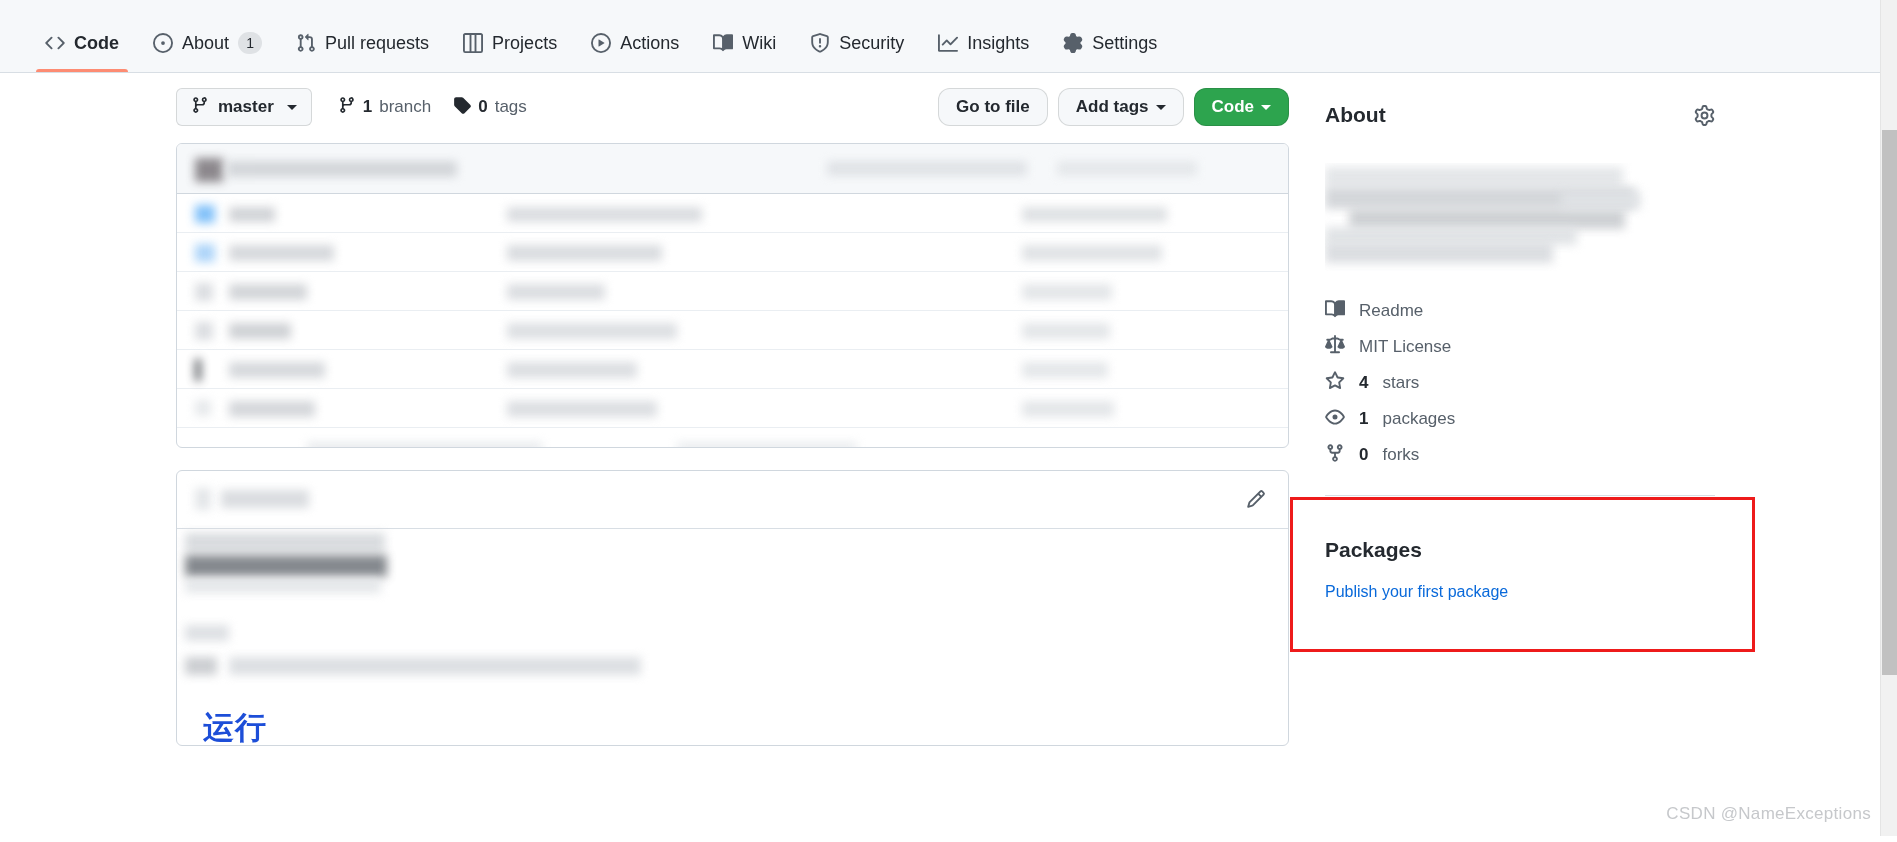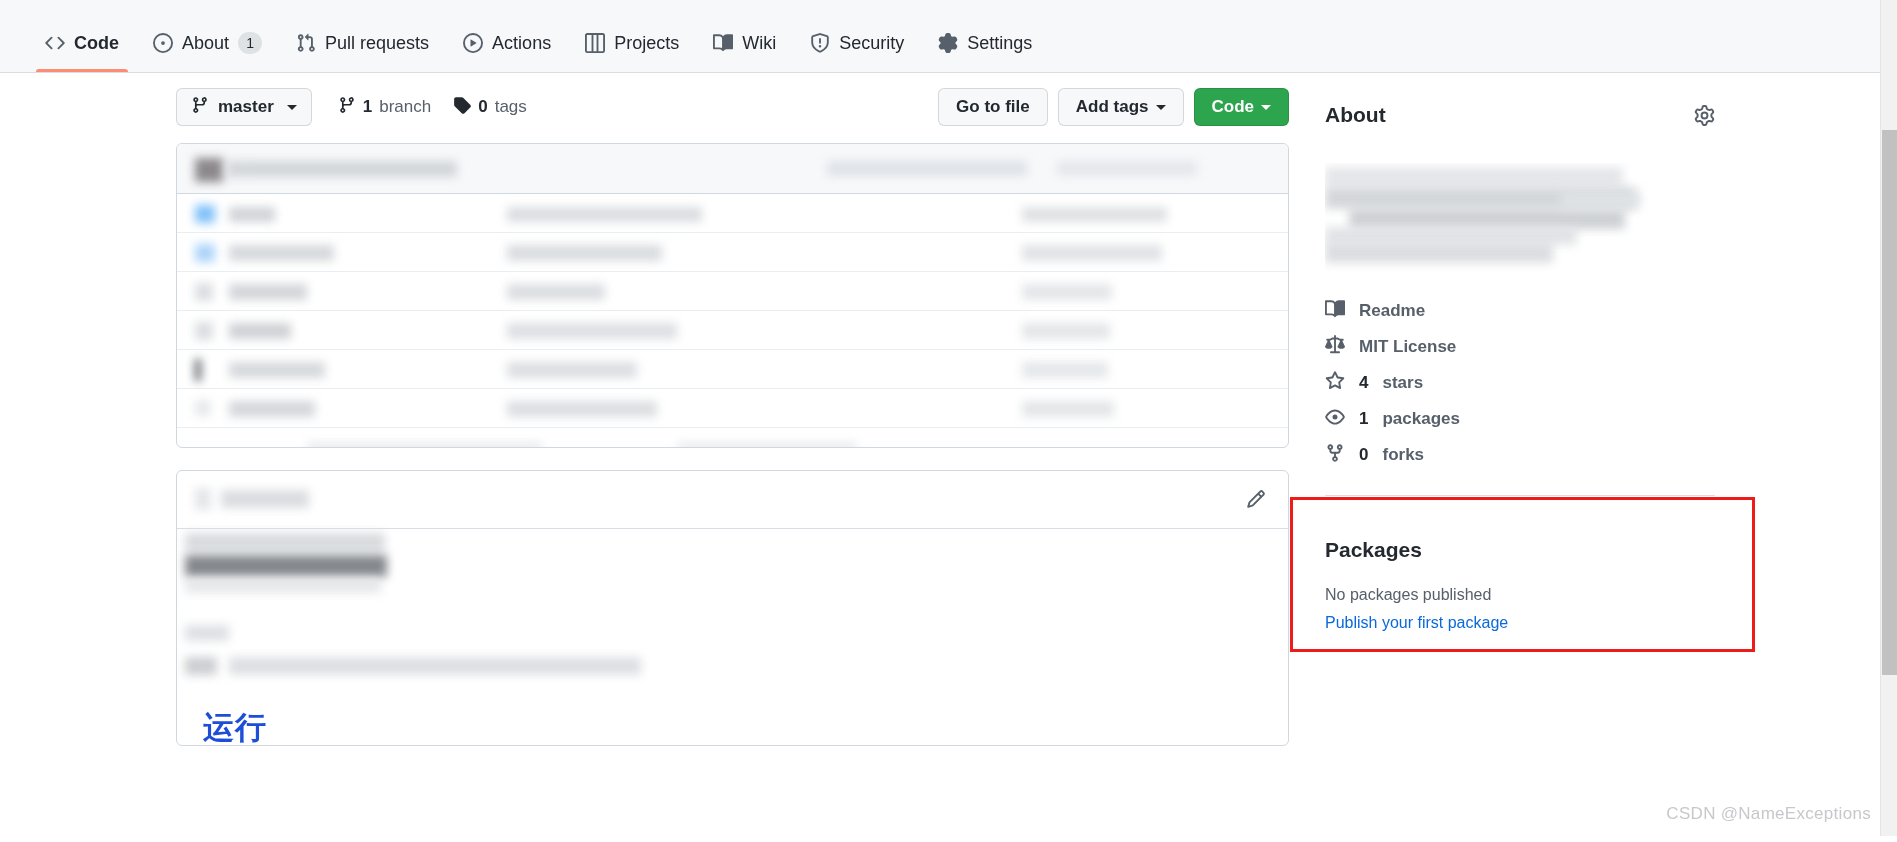--- a/index.html
+++ b/index.html
@@ -149,21 +149,21 @@
     align-items: center;
     gap: 10px;
   }
   .btn {
     display: inline-flex;
     align-items: center;
     gap: 7px;
     height: 38px;
     padding: 12px 17px;
     border: 1px solid rgba(27,31,36,0.15);
-    border-radius: 6px;
+    border-radius: 12px;
     background: #f6f8fa;
     font-size: 17px;
     font-weight: 600;
     color: #24292f;
     cursor: pointer;
     white-space: nowrap;
   }
   .btn .caret {
     width: 0; height: 0;
     border-left: 5px solid transparent;
@@ -277,21 +277,21 @@
     display: flex;
     align-items: center;
     gap: 14px;
     height: 36px;
     font-size: 17px;
     color: #57606a;
     cursor: pointer;
   }
   .meta-row .nav-icon { color: #57606a; width: 20px; }
   .meta-row b { color: #24292f; font-weight: 600; }
-  .meta-row .lnk { color: #57606a; font-weight: bold; }
+  .meta-row .lnk { color: #57606a; }
 
   .side-sub {
     font-size: 16px;
     color: #57606a;
     margin-top: 20px;
     line-height: 1.5;
   }
   .side-link {
     display: block;
     font-size: 16px;
@@ -372,48 +372,56 @@
           <span class="nav-icon">
             <svg width="20" height="20" viewBox="0 0 16 16" fill="currentColor">
               <path d="M7.177 3.073L9.573.677A.25.25 0 0110 .854v4.792a.25.25 0 01-.427.177L7.177 3.427a.25.25 0 010-.354zM3.75 2.5a.75.75 0 100 1.5.75.75 0 000-1.5zm-2.25.75a2.25 2.25 0 113 2.122v5.256a2.251 2.251 0 11-1.5 0V5.372A2.25 2.25 0 011.5 3.25zM11 2.5h-1V4h1a1 1 0 011 1v5.628a2.251 2.251 0 101.5 0V5A2.5 2.5 0 0011 2.5zm1 10.25a.75.75 0 111.5 0 .75.75 0 01-1.5 0zM3.75 12a.75.75 0 100 1.5.75.75 0 000-1.5z"></path>
             </svg>
           </span>
           <span>Pull requests</span>
         </div>
         <div class="nav-tab">
           <span class="nav-icon">
             <svg width="20" height="20" viewBox="0 0 16 16" fill="currentColor">
+              <path d="M1.75 0h12.5C15.216 0 16 .784 16 1.75v12.5A1.75 1.75 0 0114.25 16H1.75A1.75 1.75 0 010 14.25V1.75C0 .784.784 0 1.75 0zM1.5 1.75v12.5c0 .138.112.25.25.25h3.5v-13h-3.5a.25.25 0 00-.25.25zm12.75 12.75a.25.25 0 00.25-.25V1.75a.25.25 0 00-.25-.25h-3.5v13h3.5zm-5-13h-2.5v13h2.5v-13z"></path>
+            </svg>
+          </span>
+          <span>Projects</span>
+        </div>
+        <div class="nav-tab">
+          <span class="nav-icon">
+            <svg width="20" height="20" viewBox="0 0 16 16" fill="currentColor">
               <path d="M8 0a8 8 0 110 16A8 8 0 018 0zM1.5 8a6.5 6.5 0 1013 0 6.5 6.5 0 00-13 0zm4.879-2.773l4.264 2.559a.25.25 0 010 .428l-4.264 2.559A.25.25 0 016 10.559V5.442a.25.25 0 01.379-.215z"></path>
             </svg>
           </span>
           <span>Actions</span>
         </div>
         <div class="nav-tab">
           <span class="nav-icon">
             <svg width="20" height="20" viewBox="0 0 16 16" fill="currentColor">
-              <path d="M1.75 0h12.5C15.216 0 16 .784 16 1.75v12.5A1.75 1.75 0 0114.25 16H1.75A1.75 1.75 0 010 14.25V1.75C0 .784.784 0 1.75 0zM1.5 1.75v12.5c0 .138.112.25.25.25h3.5v-13h-3.5a.25.25 0 00-.25.25zm12.75 12.75a.25.25 0 00.25-.25V1.75a.25.25 0 00-.25-.25h-3.5v13h3.5zm-5-13h-2.5v13h2.5v-13z"></path>
-            </svg>
-          </span>
-          <span>Projects</span>
-        </div>
-        <div class="nav-tab">
-          <span class="nav-icon">
-            <svg width="20" height="20" viewBox="0 0 16 16" fill="currentColor">
               <path d="M0 1.75A.75.75 0 01.75 1h4.253c1.227 0 2.317.59 3 1.501A3.744 3.744 0 0111.006 1h4.245a.75.75 0 01.75.75v10.5a.75.75 0 01-.75.75h-4.507a2.25 2.25 0 00-1.591.659l-.622.621a.75.75 0 01-1.06 0l-.622-.621A2.25 2.25 0 005.258 13H.75a.75.75 0 01-.75-.75V1.75zm8.755 3a2.25 2.25 0 012.25-2.25H14.5v9h-3.757c-.71 0-1.4.201-1.992.572l.004-7.322zm-1.504 7.324l.004-5.073-.002-2.253A2.25 2.25 0 005.003 2.5H1.5v9h3.757a3.75 3.75 0 011.994.574z"></path>
             </svg>
           </span>
           <span>Wiki</span>
         </div>
         <div class="nav-tab">
           <span class="nav-icon">
             <svg width="20" height="20" viewBox="0 0 16 16" fill="currentColor">
               <path d="M7.467.133a1.75 1.75 0 011.066 0l5.25 1.68A1.75 1.75 0 0115 3.48V7c0 1.566-.32 3.182-1.303 4.682-.983 1.498-2.585 2.813-5.032 3.855a1.7 1.7 0 01-1.33 0c-2.447-1.042-4.049-2.357-5.032-3.855C1.32 10.182 1 8.566 1 7V3.48a1.75 1.75 0 011.217-1.667l5.25-1.68zm.61 1.429a.25.25 0 00-.153 0l-5.25 1.68a.25.25 0 00-.174.238V7c0 1.358.275 2.666 1.057 3.86.784 1.194 2.121 2.34 4.366 3.297a.2.2 0 00.154 0c2.245-.956 3.582-2.104 4.366-3.298C13.225 9.666 13.5 8.36 13.5 7V3.48a.25.25 0 00-.174-.237l-5.25-1.68zM8.75 4.75v3a.75.75 0 01-1.5 0v-3a.75.75 0 011.5 0zM9 10.5a1 1 0 11-2 0 1 1 0 012 0z"></path>
             </svg>
           </span>
           <span>Security</span>
+        </div>
+        <div class="nav-tab">
+          <span class="nav-icon">
+            <svg width="20" height="20" viewBox="0 0 16 16" fill="currentColor">
+              <path d="M1.5 1.75a.75.75 0 00-1.5 0v12.5c0 .414.336.75.75.75h14.5a.75.75 0 000-1.5H1.5V1.75zm14.28 2.53a.75.75 0 00-1.06-1.06L10 7.94 7.53 5.47a.75.75 0 00-1.06 0L3.22 8.72a.75.75 0 001.06 1.06L7 7.06l2.47 2.47a.75.75 0 001.06 0l5.25-5.25z"></path>
+            </svg>
+          </span>
+          <span>Insights</span>
         </div>
         <div class="nav-tab">
           <span class="nav-icon">
             <svg width="20" height="20" viewBox="0 0 16 16" fill="currentColor">
               <path d="M8 0a8.2 8.2 0 01.701.031C9.444.095 9.99.645 10.16 1.29l.288 1.107c.018.066.079.158.212.224.231.114.454.243.668.386.123.082.233.09.299.071l1.103-.303c.644-.176 1.392.021 1.82.63.27.385.506.792.704 1.218.315.675.111 1.422-.364 1.891l-.814.806c-.049.048-.098.147-.088.294.016.257.016.515 0 .772-.01.147.039.246.088.294l.814.806c.475.469.679 1.216.364 1.891a7.977 7.977 0 01-.704 1.217c-.428.61-1.176.807-1.82.63l-1.103-.302c-.066-.019-.176-.011-.299.071a4.909 4.909 0 01-.668.386c-.133.066-.194.158-.212.224l-.288 1.107c-.17.645-.716 1.195-1.459 1.259a8.006 8.006 0 01-1.402 0c-.743-.064-1.289-.614-1.459-1.259l-.289-1.107c-.017-.066-.078-.158-.211-.224a4.908 4.908 0 01-.668-.386c-.123-.082-.233-.09-.299-.071l-1.103.303c-.644.176-1.392-.021-1.82-.63a8.12 8.12 0 01-.704-1.218c-.315-.675-.111-1.422.363-1.891l.815-.806c.05-.048.098-.147.088-.294a6.214 6.214 0 010-.772c.01-.147-.038-.246-.088-.294l-.815-.806C.635 6.045.431 5.298.746 4.623a7.92 7.92 0 01.704-1.217c.428-.61 1.176-.807 1.82-.63l1.103.302c.066.019.176.011.299-.071.214-.143.437-.272.668-.386.133-.066.194-.158.211-.224l.29-1.107C6.009.645 6.555.095 7.298.03 7.53.01 7.764 0 8 0zM11 8a3 3 0 11-6 0 3 3 0 016 0zM9.5 8a1.5 1.5 0 10-3.001.001A1.5 1.5 0 009.5 8z"></path>
             </svg>
           </span>
           <span>Settings</span>
         </div>
       </div>
@@ -603,21 +611,20 @@
                 </svg></span>
               <b>0</b>
               <span class="lnk">forks</span>
             </div>
           </div>
       </section>
 
 
       <section class="side-section">
         <h2 class="side-title">Packages</h2>
-        <div class="side-sub">No packages published</div>
         <a class="side-link">Publish your first package</a>
       </section>
 
     </aside>
   </div>
 
   <div class="red-box"></div>
 
   <div class="watermark">CSDN @NameExceptions</div>
 

